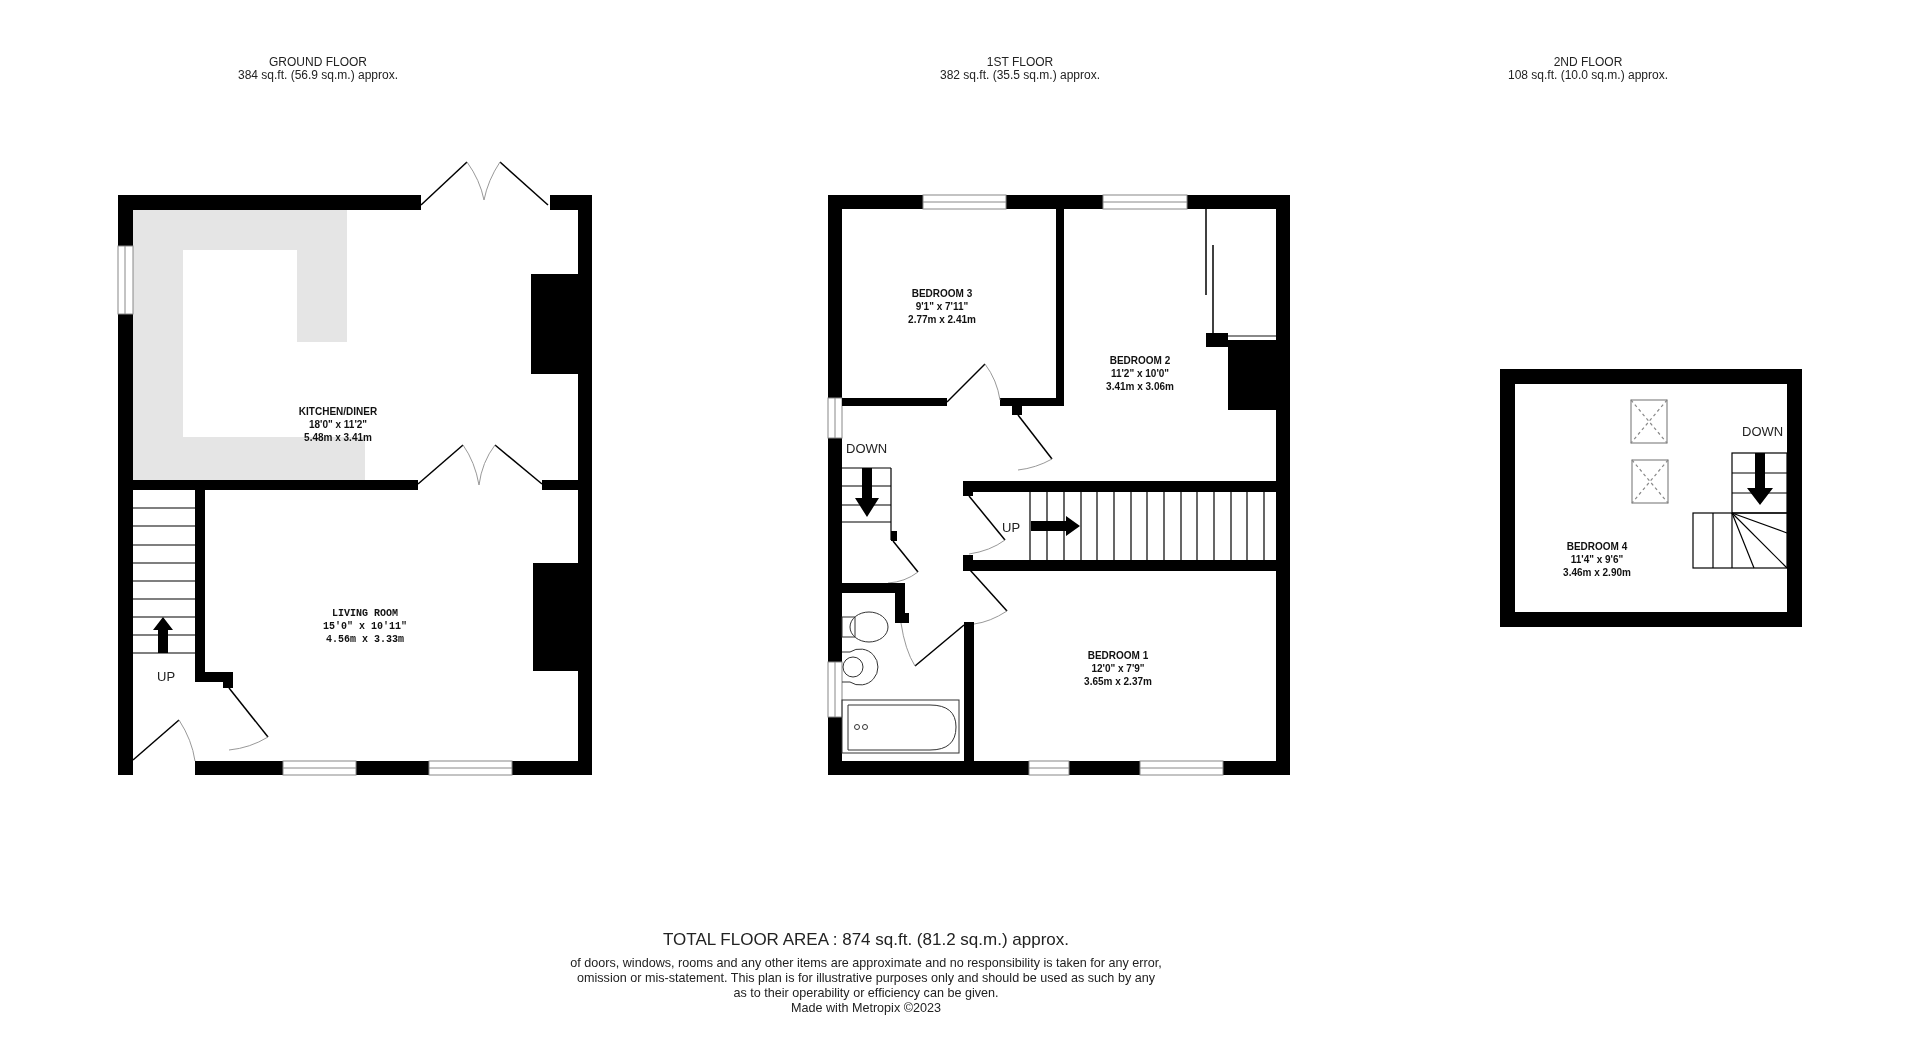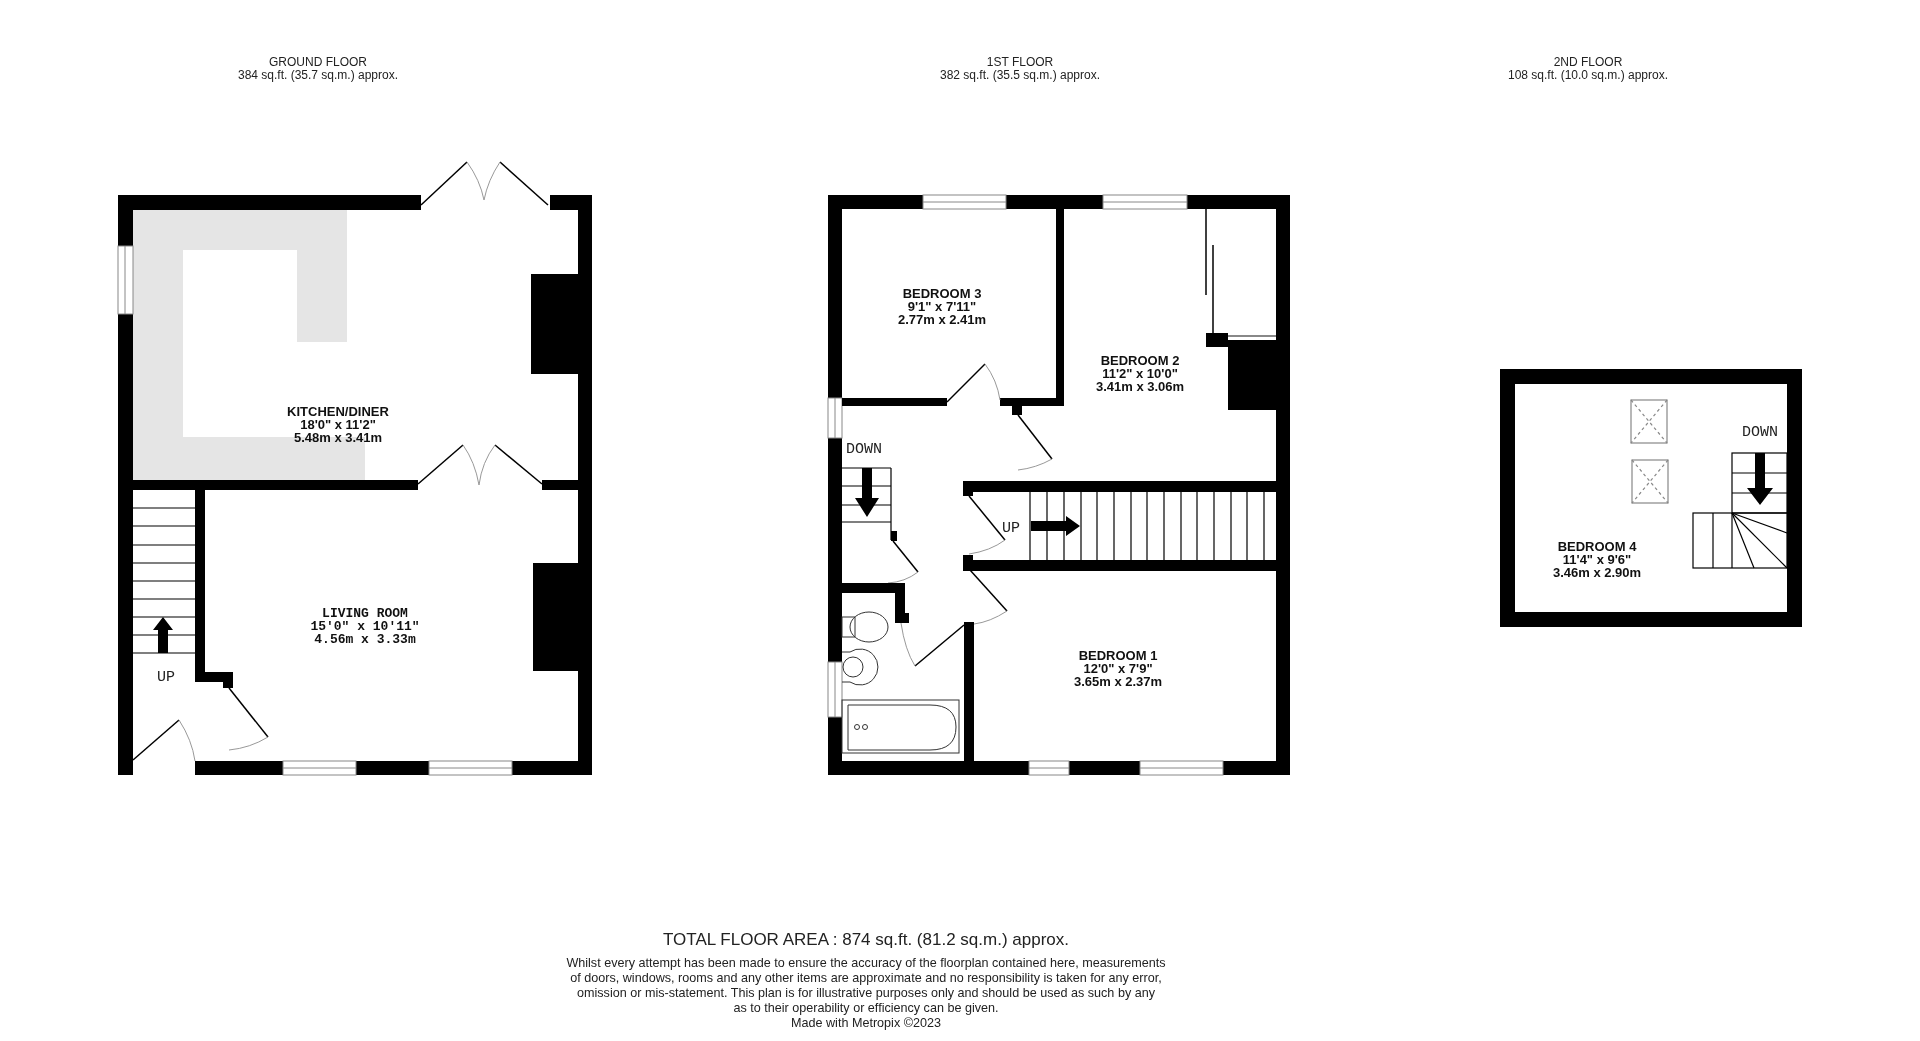--- a/index.html
+++ b/index.html
@@ -1,31 +1,31 @@
 <!DOCTYPE html>
 <html><head>
 <meta charset="utf-8">
 <style>
   html,body{margin:0;padding:0;background:#ffffff;}
   body{width:1920px;height:1041px;position:relative;overflow:hidden;font-family:"Liberation Sans",sans-serif;color:#111;}
   .floor-title{position:absolute;text-align:center;font-size:12px;line-height:13px;color:#222;width:300px;}
-  .room-label{position:absolute;text-align:center;font-weight:bold;font-size:13px;line-height:13px;color:#111;white-space:nowrap;transform:translateX(-50%);}
-  .stair-label{position:absolute;font-size:15px;color:#222;font-family:Liberation Mono, monospace;}
+  .room-label{position:absolute;text-align:center;font-weight:bold;font-size:10px;line-height:13px;color:#111;white-space:nowrap;transform:translateX(-50%);}
+  .stair-label{position:absolute;font-size:13px;color:#222;}
   svg{position:absolute;left:0;top:0;}
   .footer{position:absolute;left:0;width:1732px;text-align:center;}
   .total{top:930px;font-size:17px;color:#222;}
   .disclaimer{top:956px;font-size:12.6px;line-height:15px;color:#222;}
   .disclaimer span{display:block;}
 </style>
 </head>
 <body>
 
 <div class="floor-title" style="left:168px;top:56px;">
   <div>GROUND FLOOR</div>
-  <div>384 sq.ft. (35.7 sq.m.) approx.</div>
+  <div>384 sq.ft. (56.9 sq.m.) approx.</div>
 </div>
 <div class="floor-title" style="left:870px;top:56px;">
   <div>1ST FLOOR</div>
   <div>382 sq.ft. (35.5 sq.m.) approx.</div>
 </div>
 <div class="floor-title" style="left:1438px;top:56px;">
   <div>2ND FLOOR</div>
   <div>108 sq.ft. (10.0 sq.m.) approx.</div>
 </div>
 
@@ -255,18 +255,17 @@
 
 <div class="room-label" style="left:1597px;top:540px;">
   <div>BEDROOM 4</div>
   <div>11'4"  x 9'6"</div>
   <div>3.46m  x 2.90m</div>
 </div>
 <div class="stair-label" style="left:1742px;top:424px;">DOWN</div>
 
 <div class="footer total">TOTAL FLOOR AREA : 874 sq.ft. (81.2 sq.m.) approx.</div>
 <div class="footer disclaimer">
-  <span>Whilst every attempt has been made to ensure the accuracy of the floorplan contained here, measurements</span>
   <span>of doors, windows, rooms and any other items are approximate and no responsibility is taken for any error,</span>
   <span>omission or mis-statement. This plan is for illustrative purposes only and should be used as such by any</span>
   <span>as to their operability or efficiency can be given.</span>
   <span>Made with Metropix ©2023</span>
 </div>
 
 </body></html>

